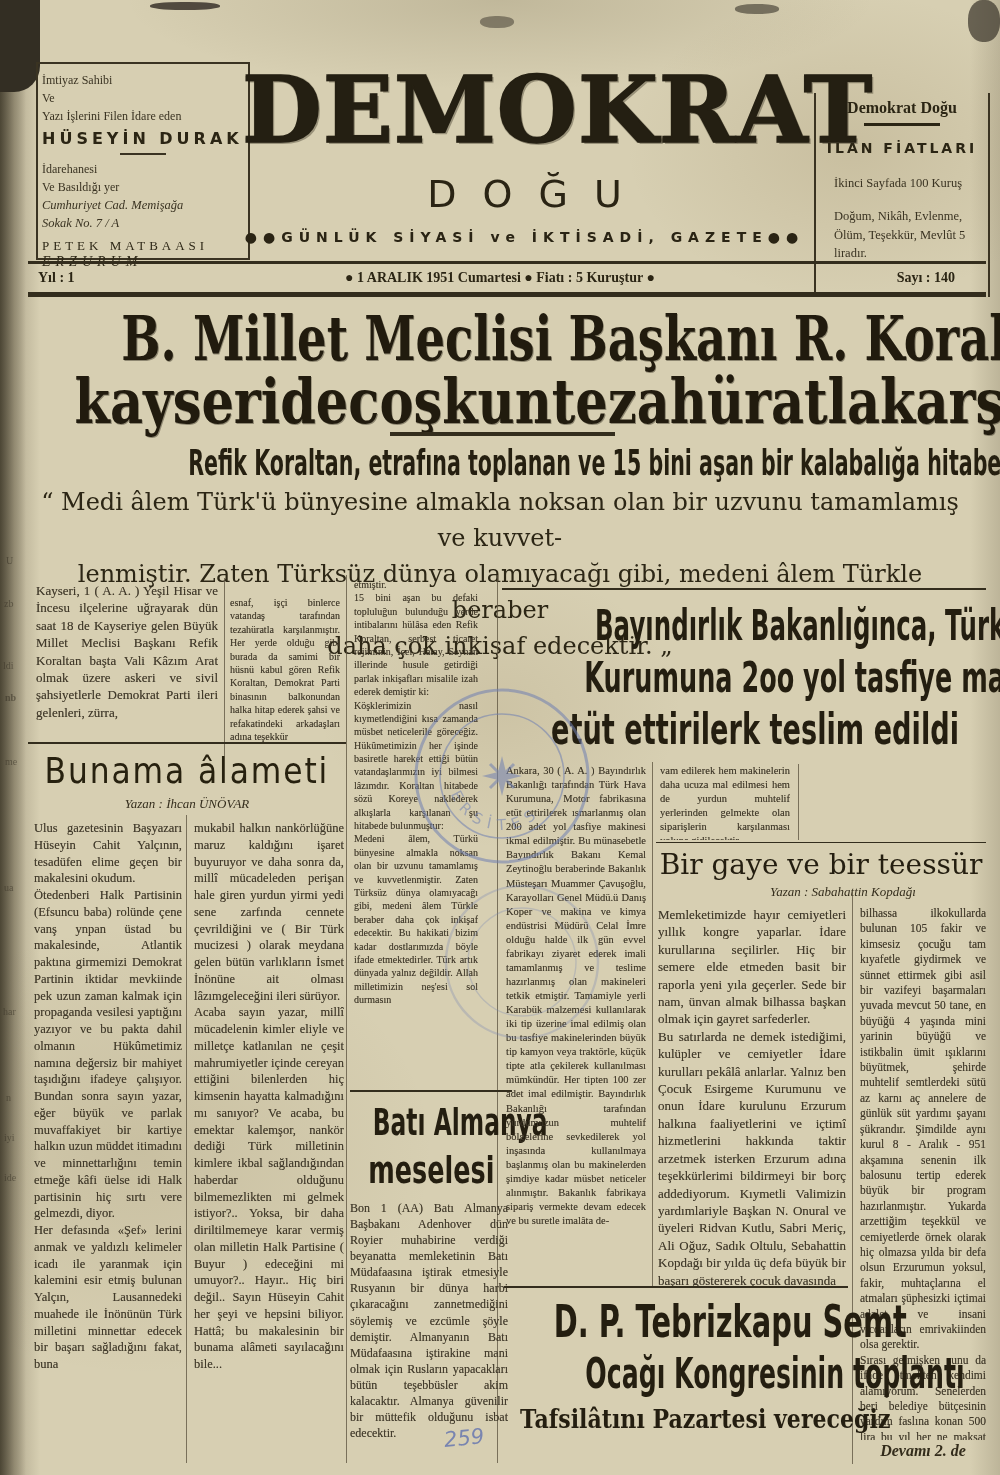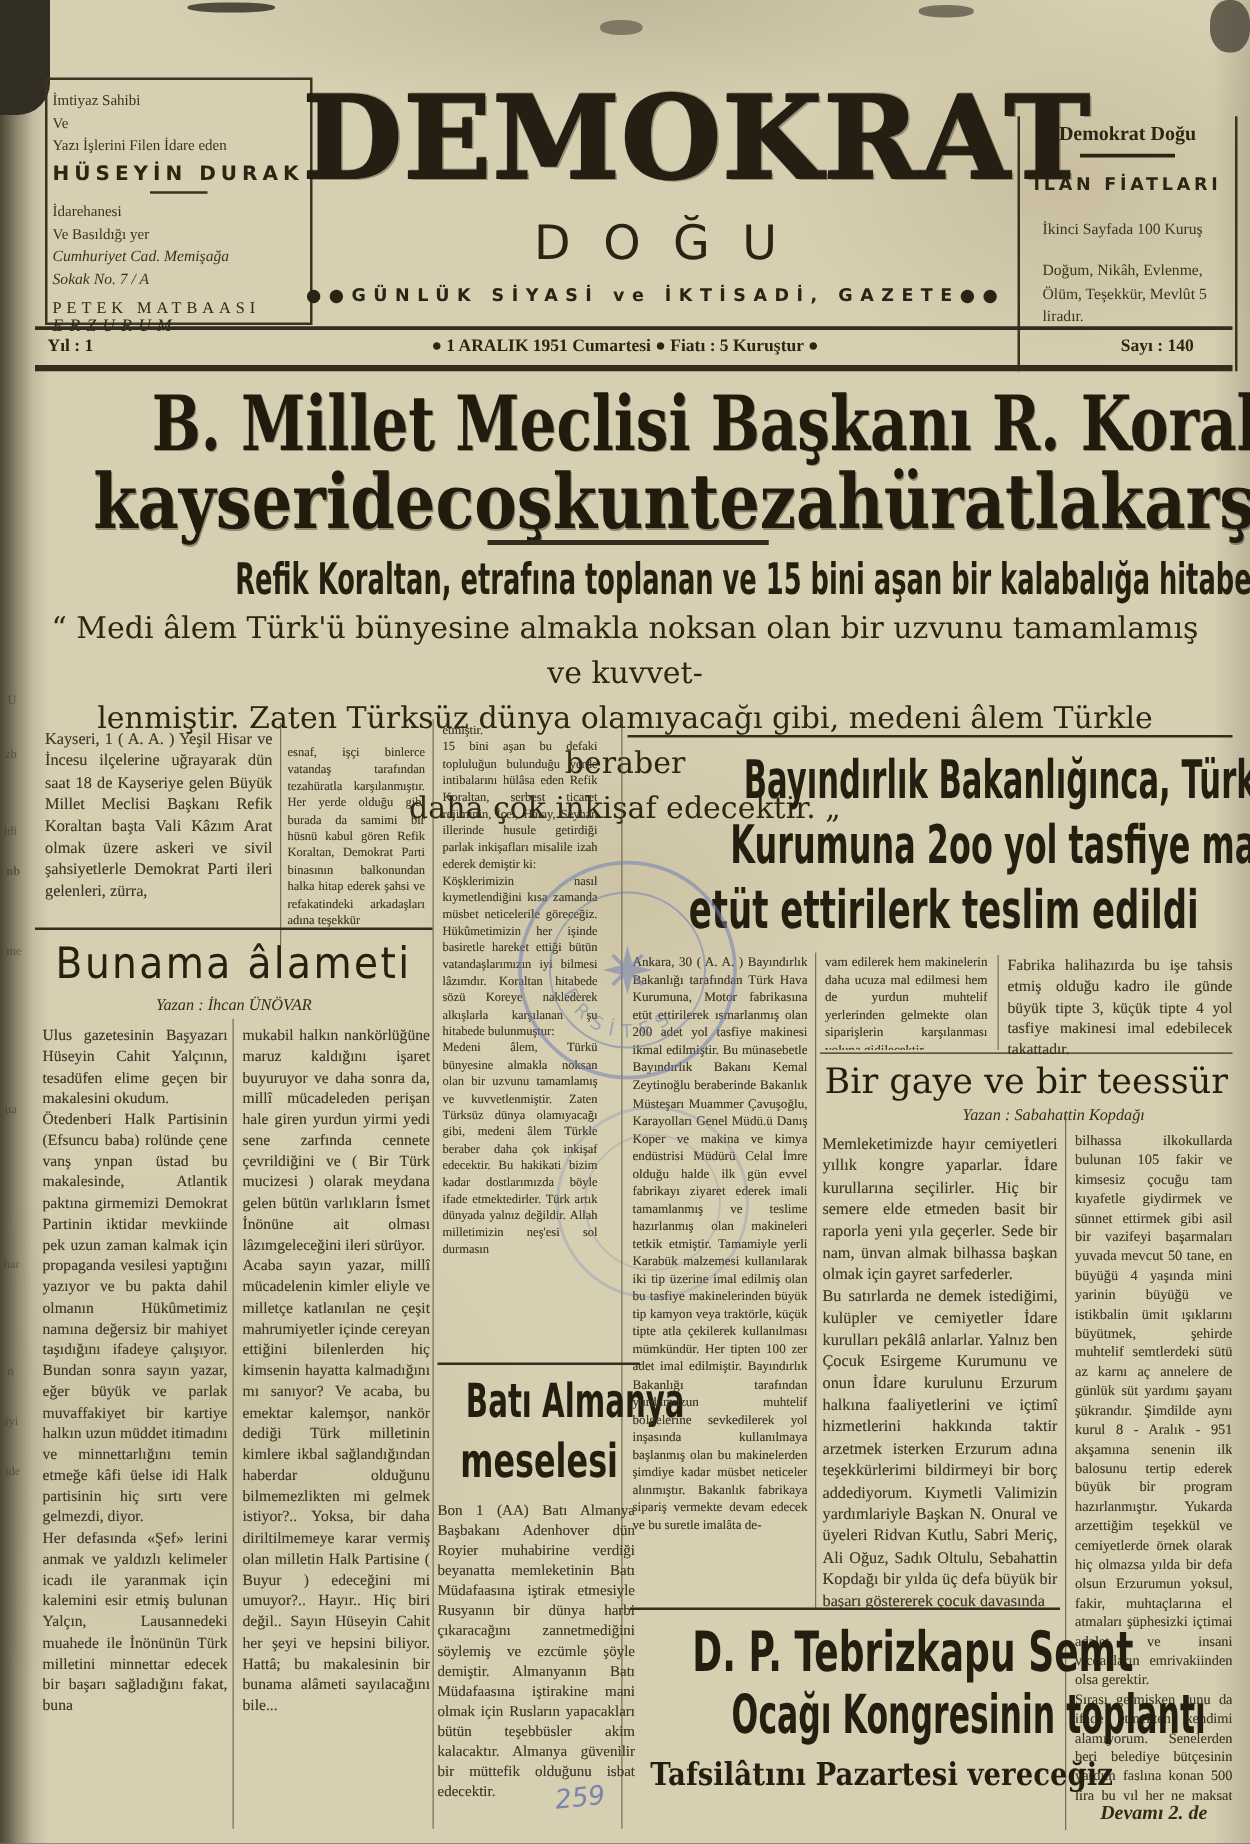--- a/index.html
+++ b/index.html
@@ -167,21 +167,20 @@
     <span class="secsans nowrapline" style="font-size:34px;transform:scale(0.75,1.25);transform-origin:center top;">Kurumuna 2oo yol tasfiye makinesi</span>
   </div>
   <div class="abs center" style="left:500px;top:704px;width:488px;">
     <span class="secsans nowrapline" style="font-size:34px;transform:scale(0.80,1.25);transform-origin:center top;">etüt ettirilerk teslim edildi</span>
   </div>
 
   <div class="abs bt prelines" style="left:506px;top:764px;width:140px;height:520px;font-size:10.5px;">Ankara, 30 ( A. A. ) Bayındırlık Bakanlığı tarafından Türk Hava Kurumuna, Motor fabrikasına etüt ettirilerek ısmarlanmış olan 200 adet yol tasfiye makinesi ikmal edilmiştir. Bu münasebetle Bayındırlık Bakanı Kemal Zeytinoğlu beraberinde Bakanlık Müsteşarı Muammer Çavuşoğlu, Karayolları Genel Müdü.ü Danış Koper ve makina ve kimya endüstrisi Müdürü Celal İmre olduğu halde ilk gün evvel fabrikayı ziyaret ederek imali tamamlanmış ve teslime hazırlanmış olan makineleri tetkik etmiştir. Tamamiyle yerli Karabük malzemesi kullanılarak iki tip üzerine imal edilmiş olan bu tasfiye makinelerinden büyük tip kamyon veya traktörle, küçük tipte atla çekilerek kullanılması mümkündür. Her tipten 100 zer adet imal edilmiştir. Bayındırlık Bakanlığı tarafından yurdumuzun muhtelif bölgelerine sevkedilerek yol inşasında kullanılmaya başlanmış olan bu makinelerden şimdiye kadar müsbet neticeler alınmıştır. Bakanlık fabrikaya sipariş vermekte devam edecek ve bu suretle imalâta de-</div>
   <div class="vr" style="left:652px;top:762px;height:526px;"></div>
   <div class="abs bt prelines" style="left:660px;top:764px;width:130px;height:76px;font-size:10.5px;">vam edilerek hem makinelerin daha ucuza mal edilmesi hem de yurdun muhtelif yerlerinden gelmekte olan siparişlerin karşılanması yoluna gidilecektir.</div>
   <div class="vr" style="left:798px;top:764px;height:76px;"></div>
-  <div class="abs bt prelines" style="left:806px;top:764px;width:180px;height:82px;font-size:12.5px;">Fabrika halihazırda bu işe tahsis etmiş olduğu kadro ile günde büyük tipte 3, küçük tipte 4 yol tasfiye makinesi imal edebilecek takattadır.</div>
 
   <div class="hr" style="left:656px;top:842px;width:330px;height:1px;"></div>
   <div class="abs center secserif" style="left:656px;top:848px;width:330px;font-size:28px;">Bir gaye ve bir teessür</div>
   <div class="abs byline" style="left:700px;top:884px;width:286px;">Yazan : Sabahattin Kopdağı</div>
   <div class="abs bt prelines" style="left:658px;top:906px;width:188px;height:556px;font-size:13px;">Memleketimizde hayır cemiyetleri yıllık kongre yaparlar. İdare kurullarına seçilirler. Hiç bir semere elde etmeden basit bir raporla yeni yıla geçerler. Sede bir nam, ünvan almak bilhassa başkan olmak için gayret sarfederler.
 Bu satırlarda ne demek istediğimi, kulüpler ve cemiyetler İdare kurulları pekâlâ anlarlar. Yalnız ben Çocuk Esirgeme Kurumunu ve onun İdare kurulunu Erzurum halkına faaliyetlerini ve içtimî hizmetlerini hakkında taktir arzetmek isterken Erzurum adına teşekkürlerimi bildirmeyi bir borç addediyorum. Kıymetli Valimizin yardımlariyle Başkan N. Onural ve üyeleri Ridvan Kutlu, Sabri Meriç, Ali Oğuz, Sadık Oltulu, Sebahattin Kopdağı bir yılda üç defa büyük bir başarı göstererek çocuk davasında</div>
   <div class="vr" style="left:852px;top:892px;height:572px;"></div>
   <div class="abs bt prelines" style="left:860px;top:906px;width:126px;height:534px;font-size:11.5px;">bilhassa ilkokullarda bulunan 105 fakir ve kimsesiz çocuğu tam kıyafetle giydirmek ve sünnet ettirmek gibi asil bir vazifeyi başarmaları yuvada mevcut 50 tane, en büyüğü 4 yaşında mini yarinin büyüğü ve istikbalin ümit ışıklarını büyütmek, şehirde muhtelif semtlerdeki sütü az karnı aç annelere de günlük süt yardımı şayanı şükrandır. Şimdilde aynı kurul 8 - Aralık - 951 akşamına senenin ilk balosunu tertip ederek büyük bir program hazırlanmıştır. Yukarda arzettiğim teşekkül ve cemiyetlerde örnek olarak hiç olmazsa yılda bir defa olsun Erzurumun yoksul, fakir, muhtaçlarına el atmaları şüphesizki içtimai adalet ve insani vicdanların emrivakiinden olsa gerektir.
 Sırası gelmişken şunu da ifade etmekten kendimi alamıyorum. Senelerden beri belediye bütçesinin yardım faslına konan 500 lira bu yıl her ne maksat güdülmüşse kaldırıldığını resmen kaldırıldığını resmen bildirmeleri gerek kurum ve gerekse halk efkârında nefretle karşılanmıştır. Yi-</div>
   <div class="abs center" style="left:860px;top:1442px;width:126px;font-style:italic;font-weight:bold;font-size:16px;color:#332c1b;">Devamı 2. de</div>

